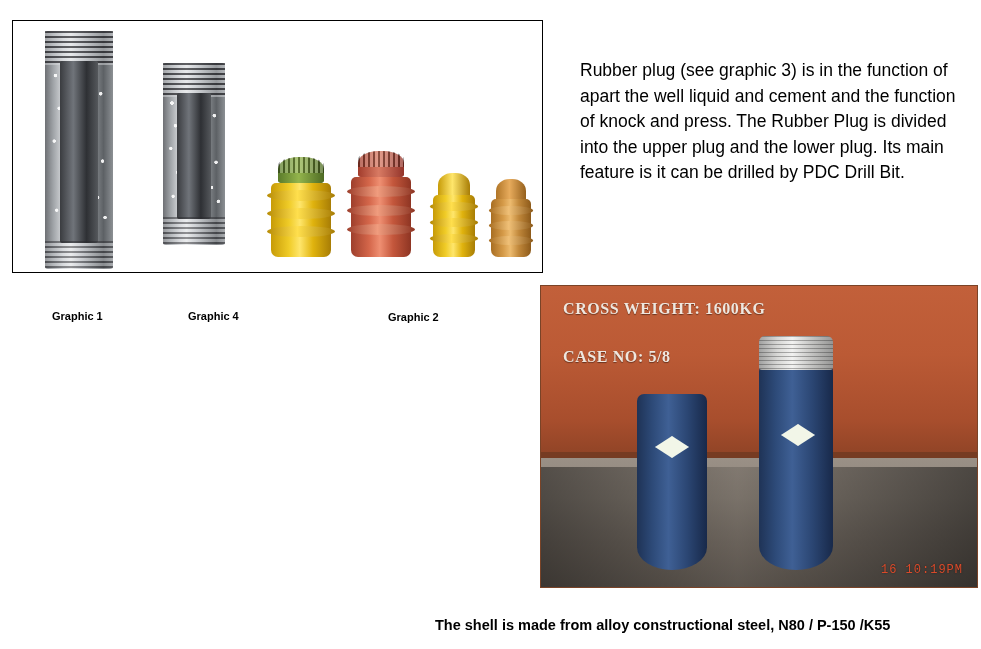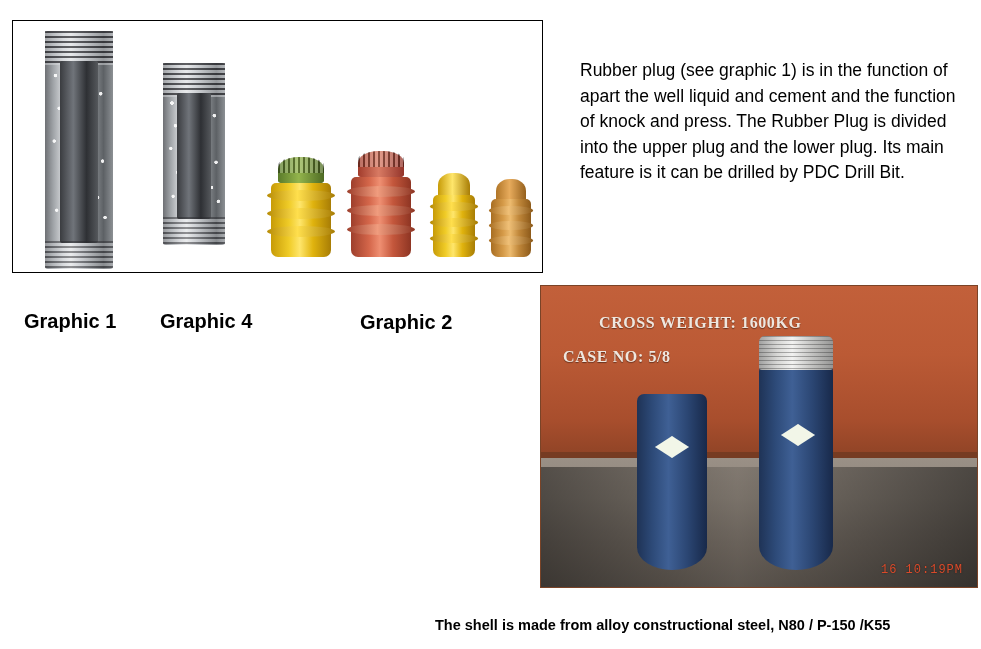--- a/index.html
+++ b/index.html
@@ -144,23 +144,24 @@
     height: 16px;
     background: repeating-linear-gradient(to right,
       rgba(0,0,0,.35) 0 2px, rgba(255,255,255,.25) 2px 5px);
     border-radius: 50% 50% 0 0;
   }
 
   
   .caption {
     position: absolute;
     font-weight: bold;
-    font-size: 20px;
+    font-size: 11px;
     color: #000;
     white-space: nowrap;
+    margin-left: 28px;
   }
   #cap1 { left: 24px;  top: 310px; }
   #cap2 { left: 160px; top: 310px; }
   #cap3 { left: 360px; top: 311px; }
 
   
   .paragraph {
     position: absolute;
     left: 580px;
     top: 58px;
@@ -206,21 +207,21 @@
   .stencil {
     position: absolute;
     font-family: "Liberation Serif", serif;
     font-weight: bold;
     font-size: 16px;
     color: #efe7df;
     letter-spacing: .6px;
     text-shadow: 0 1px 1px rgba(0,0,0,.45);
     white-space: nowrap;
   }
-  #st1 { left: 22px; top: 28px; margin-left: 36px; }
+  #st1 { left: 22px; top: 14px; }
   #st2 { left: 22px; top: 38px; }
   #st3 { left: 22px; top: 62px; }
 
   .cylinder {
     position: absolute;
     border-radius: 8px 8px 40px 40px / 8px 8px 26px 26px;
     background: linear-gradient(to right,
       #1f3356 0%, #2d4a78 22%, #3f6095 45%, #2b4673 72%, #18294a 100%);
   }
   .cyl-a { left: 96px; top: 108px; width: 70px; height: 176px; }
@@ -321,21 +322,21 @@
     <div class="ridge" style="bottom:42px; height:9px; background:linear-gradient(to right,#a86e22,#f0c077 45%,#8d5a1a);"></div>
     <div class="ridge" style="bottom:27px; height:9px; background:linear-gradient(to right,#a86e22,#f0c077 45%,#8d5a1a);"></div>
     <div class="ridge" style="bottom:12px; height:9px; background:linear-gradient(to right,#a86e22,#f0c077 45%,#8d5a1a);"></div>
   </div>
 </div>
 
 <div class="caption" id="cap1">Graphic 1</div>
 <div class="caption" id="cap2">Graphic 4</div>
 <div class="caption" id="cap3">Graphic 2</div>
 
-<div class="paragraph">Rubber plug (see graphic 1) is in the function of apart the well liquid and cement and the function of knock and press. The Rubber Plug is divided into the upper plug and the lower plug. Its main feature is it can be drilled by PDC Drill Bit.</div>
+<div class="paragraph">Rubber plug (see graphic 3) is in the function of apart the well liquid and cement and the function of knock and press. The Rubber Plug is divided into the upper plug and the lower plug. Its main feature is it can be drilled by PDC Drill Bit.</div>
 
 <div class="photo">
   <div class="crate"></div>
   <div class="crate-edge"></div>
   <div class="ground"></div>
   <div class="ground-shadow"></div>
 
   <div class="stencil" id="st1">CROSS WEIGHT: 1600KG</div>
   <div class="stencil" id="st3">CASE NO: 5/8</div>
 

